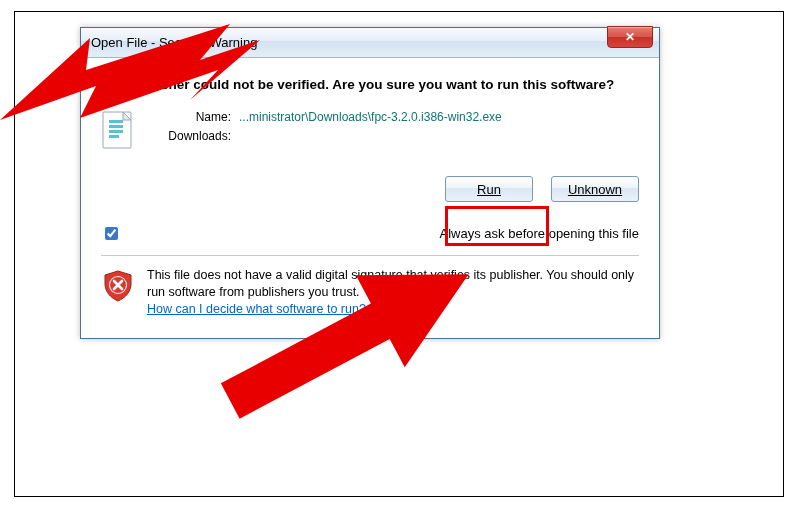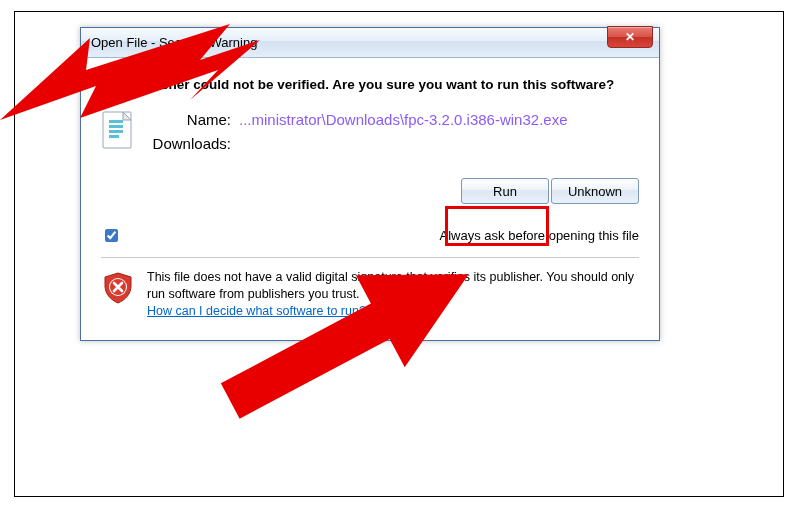--- a/index.html
+++ b/index.html
@@ -83,42 +83,43 @@
     margin-right: 12px;
     margin-top: 2px;
     flex-shrink: 0;
   }
   .fields {
     flex: 1;
   }
   .field {
     display: flex;
     line-height: 1.6;
-    font-size: 15px;
+    font-size: 12px;
   }
   .field-label {
     width: 82px;
     text-align: right;
     padding-right: 8px;
     color: #000;
   }
   .field-value {
     flex: 1;
-    color: #8b5cf6;
+    color: #0f766e;
     white-space: nowrap;
     overflow: hidden;
     text-overflow: ellipsis;
   }
   .field-value.bold { font-weight: bold; }
   .buttons {
     display: flex;
     justify-content: flex-end;
-    gap: 2px;
+    gap: 18px;
     margin-top: 22px;
     margin-bottom: 4px;
+    text-decoration: underline;
   }
   .btn {
     min-width: 86px;
     height: 24px;
     border: 1px solid #7a99b8;
     border-radius: 3px;
     background: linear-gradient(to bottom, #ffffff 0%, #eef3f9 45%, #dbe7f3 46%, #eaf1f9 100%);
     font-size: 13px;
     cursor: pointer;
     display: flex;

